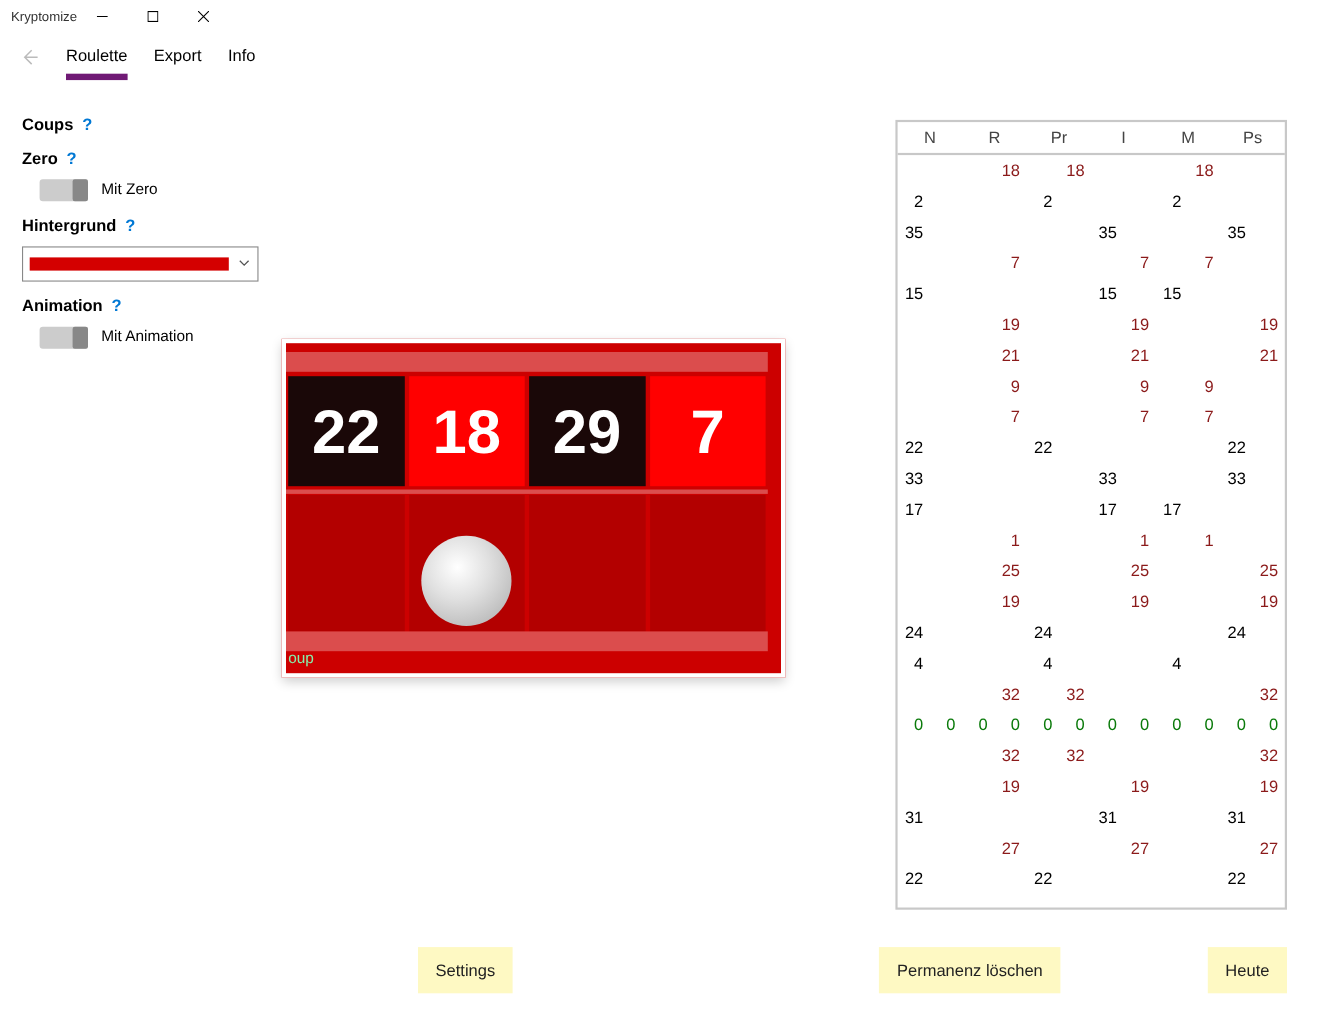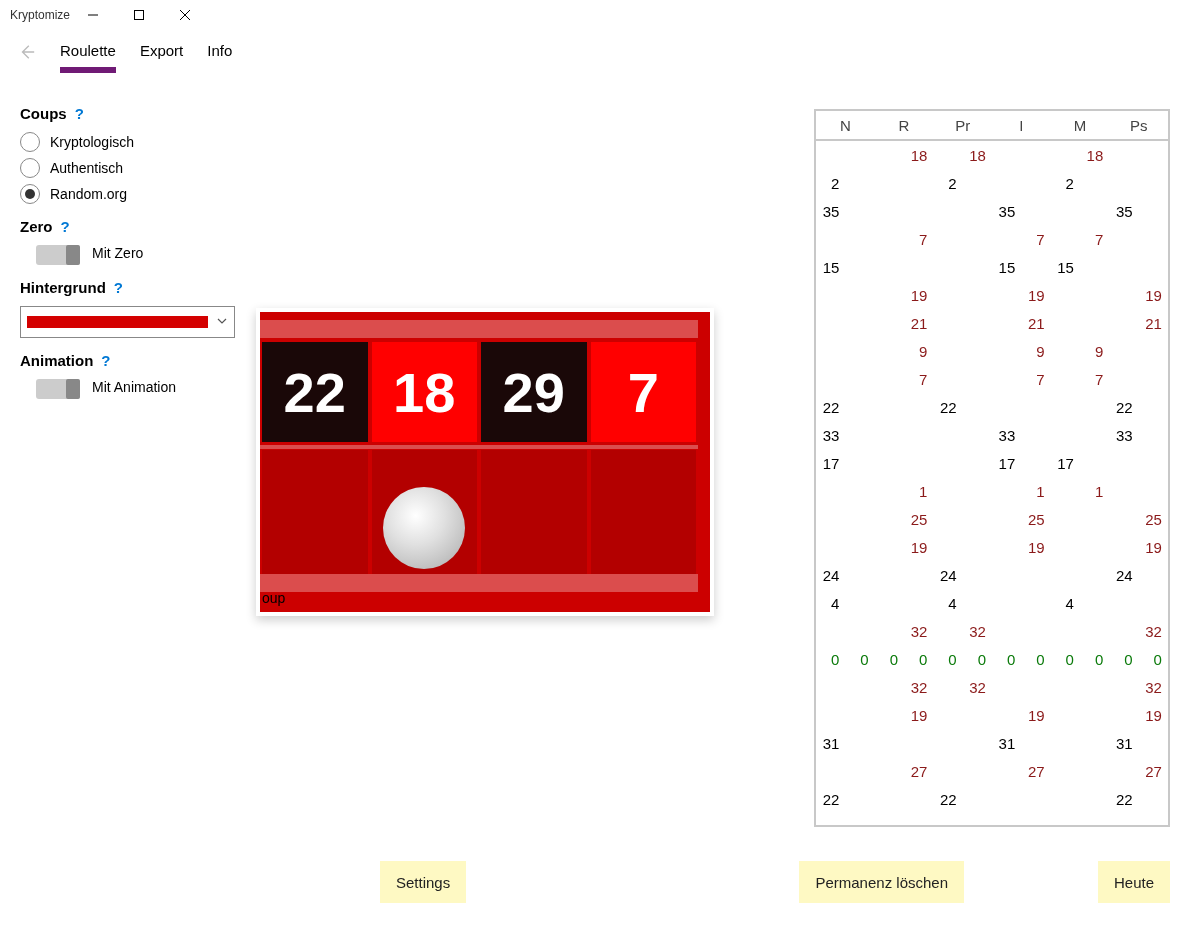--- a/index.html
+++ b/index.html
@@ -193,21 +193,21 @@
   .ball {
     width: 82px; height: 82px;
     border-radius: 50%;
     background: radial-gradient(circle at 40% 35%, #fff, #e0e0e0 40%, #bbb 80%);
     position: relative;
     top: 16px;
   }
   .oup-label {
     position: absolute;
     bottom: 6px; left: 0;
-    color: #000000;
+    color: #86efac;
     font-size: 14px;
     padding-left:2px;
   }
 
   
   .data-table {
     position: absolute;
     top: 36px;
     right: 30px;
     width: 356px;
@@ -301,36 +301,20 @@
     </div>
 </div>
 
 <div class="main">
   <div class="sidebar">
 
     <div class="section-title">
       <span>Coups</span>
       <span class="help-q">?</span>
     </div>
-    <div id="radios">
-        <div class="radio-row">
-          <div class="radio-outer"></div>
-          <span>Kryptologisch</span>
-        </div>
-        <div class="radio-row">
-          <div class="radio-outer"></div>
-          <span>Authentisch</span>
-        </div>
-        <div class="radio-row">
-          <div class="radio-outer">
-            <div class="radio-inner"></div>
-          </div>
-          <span>Random.org</span>
-        </div>
-      </div>
 
     <div class="section-title">
       <span>Zero</span>
       <span class="help-q">?</span>
     </div>
     <div class="toggle-row">
       <div class="toggle">
           <div class="toggle-knob"></div>
         </div>
       <span>Mit Zero</span>

